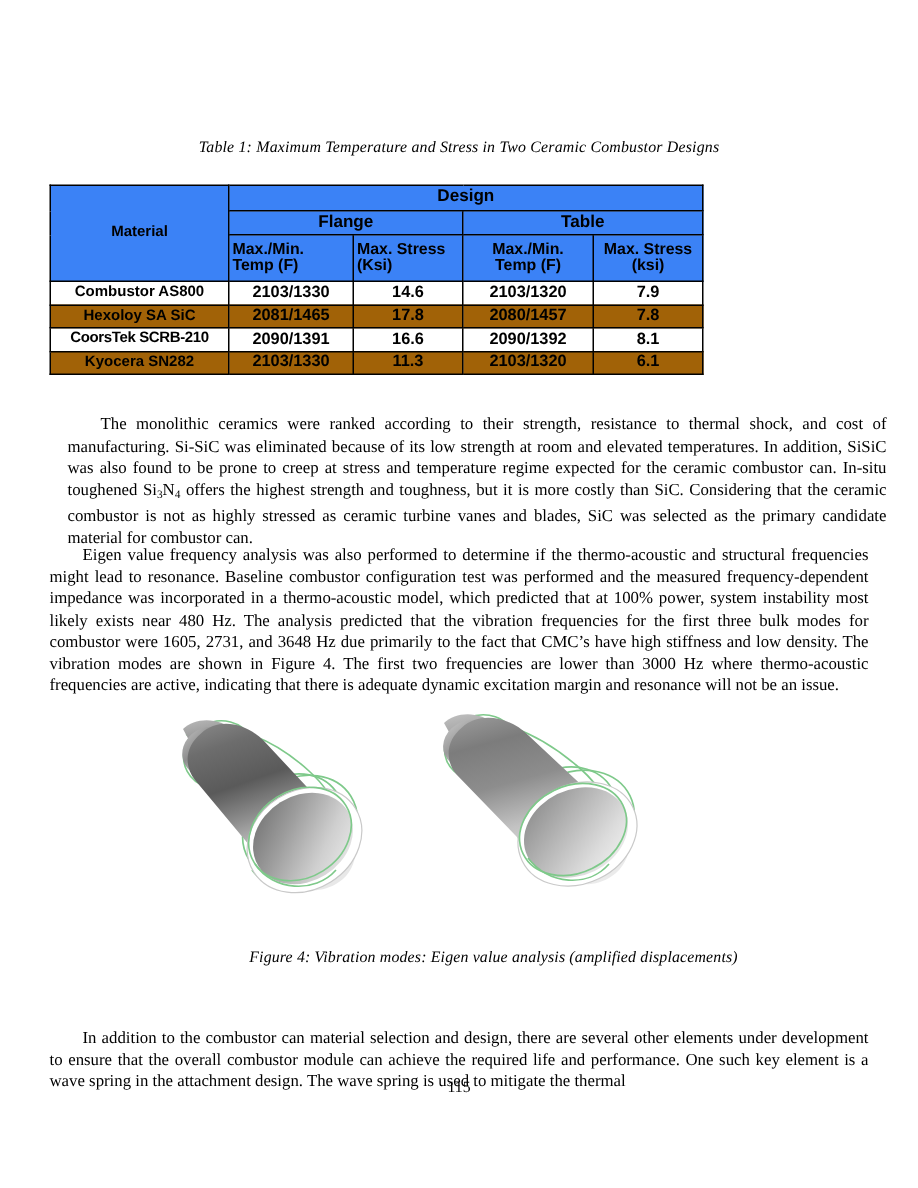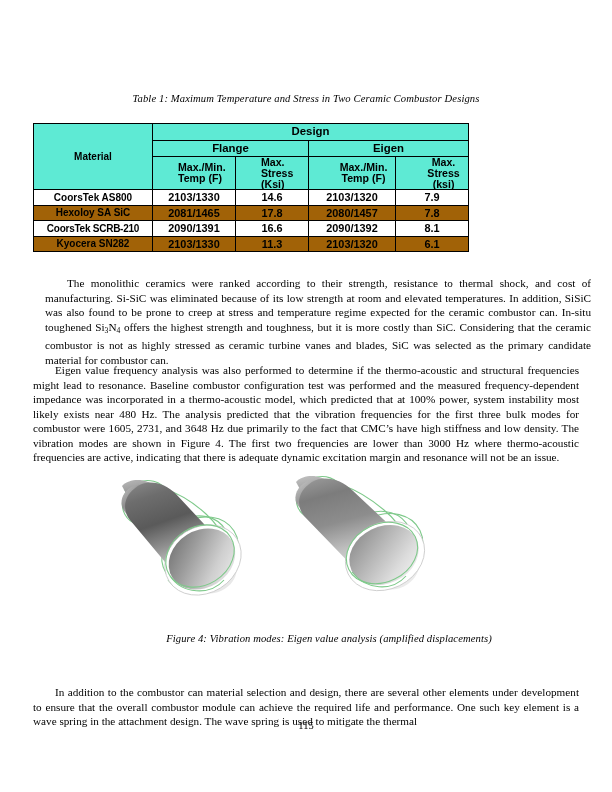--- a/index.html
+++ b/index.html
@@ -62,34 +62,33 @@
   }
   table.data-table td,
   table.data-table th {
     border: 1.4px solid #000000;
     padding: 0;
     margin: 0;
     text-align: center;
     vertical-align: middle;
     line-height: 1.02;
   }
-  .c-head { background: #5eead4; }
+  .c-head { background: #3b82f6; }
   .c-white { background: #ffffff; }
   .c-yellow { background: #a16207; }
 
   .h-design { height: 16px; font-size: 11.4px; }
   .h-sub    { height: 15px; font-size: 11.4px; }
   .h-unit   { height: 30px; font-size: 10.6px; }
   .r-data   { height: 15.5px; font-size: 10.9px; }
 
   .h-unit .unitbox {
     display: block;
     padding: 0 2px;
     text-align: left;
-    margin-left: 23px;
   }
   .h-unit .unitbox .l1 { display: block; }
   .h-unit .unitbox .l2 { display: block; }
   .h-unit.center .unitbox { text-align: center; }
 
   .material-cell {
     font-size: 10px;
   }
   .cell-tight { letter-spacing: -0.25px; }
 
@@ -150,21 +149,21 @@
       </colgroup>
       <tbody>
 
         <tr>
           <td class="c-head material-cell" rowspan="3">Material</td>
           <td class="c-head h-design" colspan="4">Design</td>
         </tr>
 
         <tr>
           <td class="c-head h-sub" colspan="2">Flange</td>
-          <td class="c-head h-sub" colspan="2">Eigen</td>
+          <td class="c-head h-sub" colspan="2">Table</td>
         </tr>
 
         <tr>
           <td class="c-head h-unit">
             <span class="unitbox">
               <span class="l1">Max./Min.</span>
               <span class="l2">Temp (F)</span>
             </span>
           </td>
           <td class="c-head h-unit">
@@ -181,21 +180,21 @@
           </td>
           <td class="c-head h-unit center">
             <span class="unitbox">
               <span class="l1">Max. Stress</span>
               <span class="l2">(ksi)</span>
             </span>
           </td>
         </tr>
 
         <tr class="r-data">
-          <td class="c-white material-cell">CoorsTek AS800</td>
+          <td class="c-white material-cell">Combustor AS800</td>
           <td class="c-white">2103/1330</td>
           <td class="c-white">14.6</td>
           <td class="c-white">2103/1320</td>
           <td class="c-white">7.9</td>
         </tr>
         <tr class="r-data">
           <td class="c-yellow material-cell">Hexoloy SA SiC</td>
           <td class="c-yellow">2081/1465</td>
           <td class="c-yellow">17.8</td>
           <td class="c-yellow">2080/1457</td>

